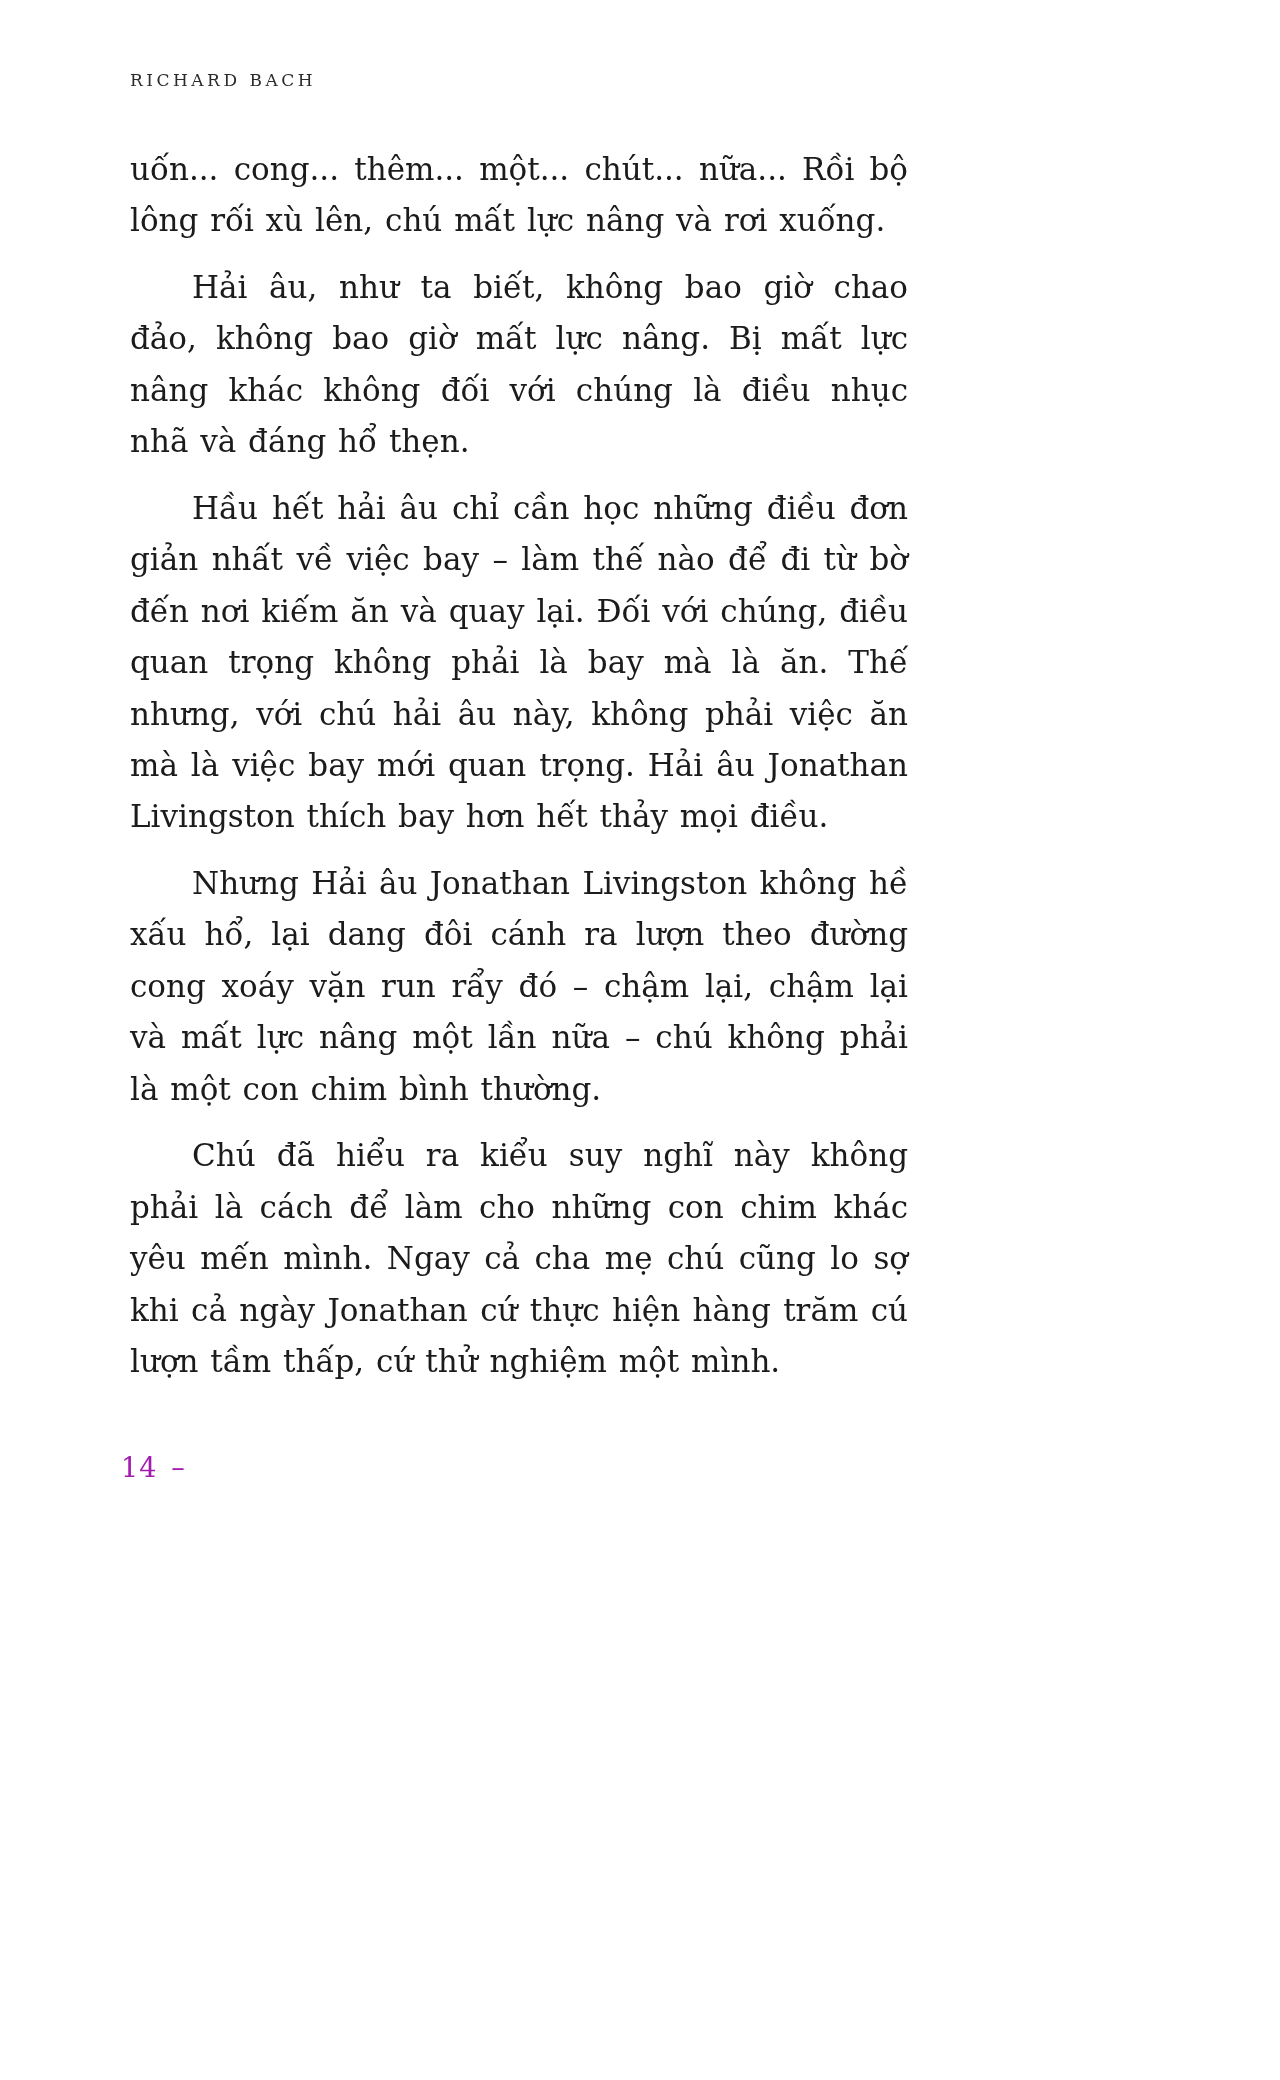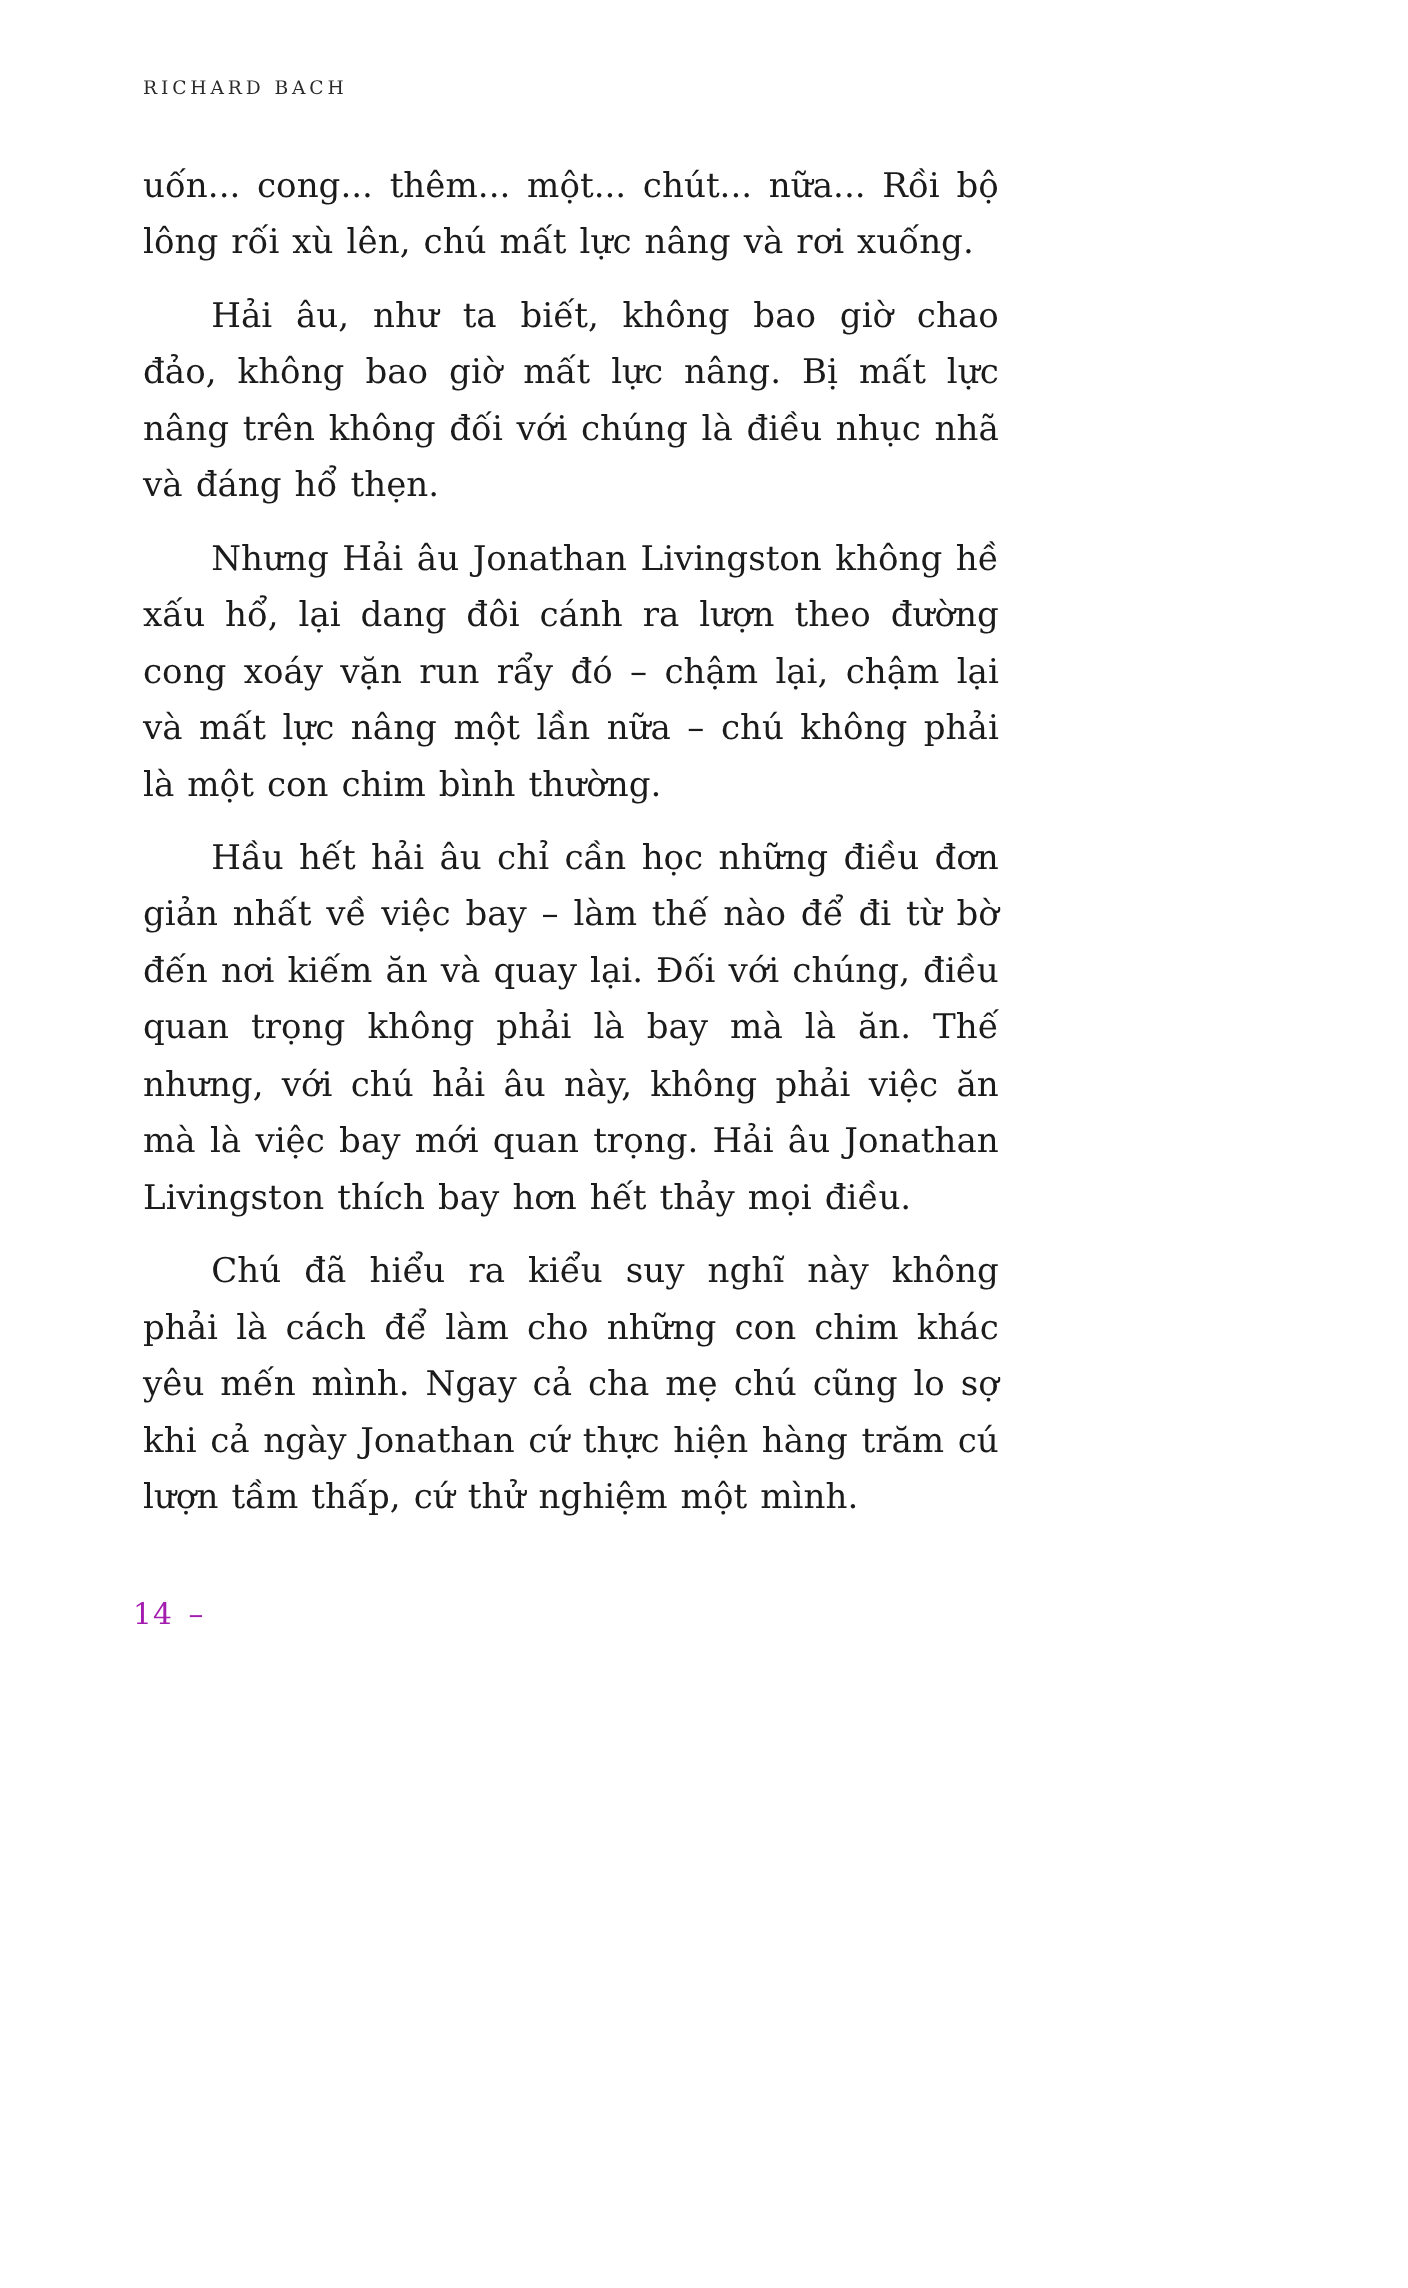--- a/index.html
+++ b/index.html
@@ -59,23 +59,23 @@
 </style>
 </head>
 <body>
 
 <div class="page">
 
   <div class="running-header">RICHARD BACH</div>
 
   <div class="text-block">
     <p class="para continued">uốn... cong... thêm... một... chút... nữa... Rồi bộ lông rối xù lên, chú mất lực nâng và rơi xuống.</p>
-    <p class="para">Hải âu, như ta biết, không bao giờ chao đảo, không bao giờ mất lực nâng. Bị mất lực nâng trên không đối với chúng là điều nhục nhã và đáng hổ thẹn.</p>
+    <p class="para">Hải âu, như ta biết, không bao giờ chao đảo, không bao giờ mất lực nâng. Bị mất lực nâng khác không đối với chúng là điều nhục nhã và đáng hổ thẹn.</p>
+    <p class="para">Hầu hết hải âu chỉ cần học những điều đơn giản nhất về việc bay – làm thế nào để đi từ bờ đến nơi kiếm ăn và quay lại. Đối với chúng, điều quan trọng không phải là bay mà là ăn. Thế nhưng, với chú hải âu này, không phải việc ăn mà là việc bay mới quan trọng. Hải âu Jonathan Livingston thích bay hơn hết thảy mọi điều.</p>
     <p class="para">Nhưng Hải âu Jonathan Livingston không hề xấu hổ, lại dang đôi cánh ra lượn theo đường cong xoáy vặn run rẩy đó – chậm lại, chậm lại và mất lực nâng một lần nữa – chú không phải là một con chim bình thường.</p>
-    <p class="para">Hầu hết hải âu chỉ cần học những điều đơn giản nhất về việc bay – làm thế nào để đi từ bờ đến nơi kiếm ăn và quay lại. Đối với chúng, điều quan trọng không phải là bay mà là ăn. Thế nhưng, với chú hải âu này, không phải việc ăn mà là việc bay mới quan trọng. Hải âu Jonathan Livingston thích bay hơn hết thảy mọi điều.</p>
     <p class="para">Chú đã hiểu ra kiểu suy nghĩ này không phải là cách để làm cho những con chim khác yêu mến mình. Ngay cả cha mẹ chú cũng lo sợ khi cả ngày Jonathan cứ thực hiện hàng trăm cú lượn tầm thấp, cứ thử nghiệm một mình.</p>
   </div>
 
   <div class="page-number">
     <span>14</span><span class="dash">–</span>
   </div>
 
 </div>
 
 </body></html>

